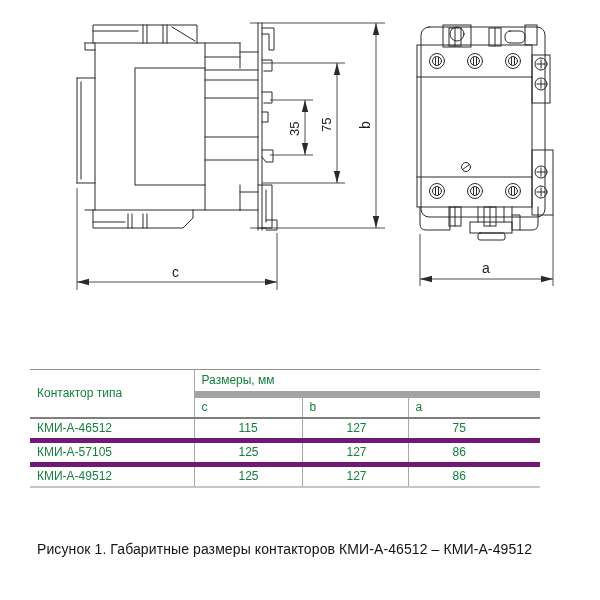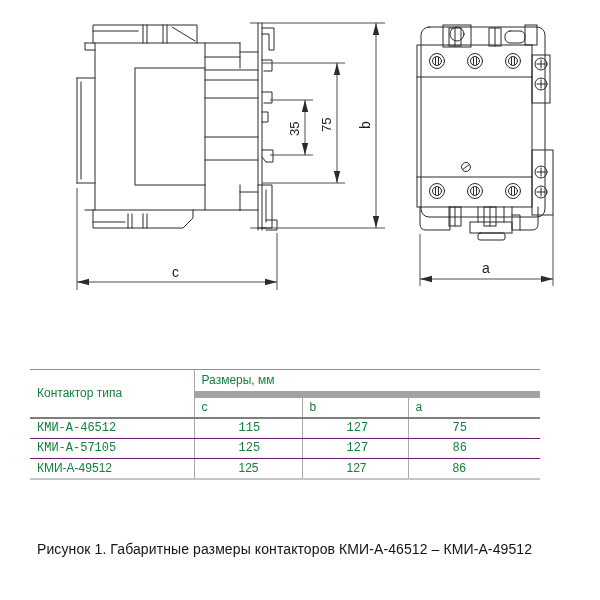--- a/index.html
+++ b/index.html
@@ -27,21 +27,21 @@
     padding:2px 7px;line-height:15px;
   }
   .dims-table thead tr.row-group th{height:17px;}
   .dims-table thead tr.row-sub th{height:14px;}
   .dims-table tbody td{height:15px;}
   .col-type{border-right:1px solid #a8a8a8;border-bottom:2px solid #7f7f7f;}
   .group-hdr{border-bottom:7px solid #a3a3a3;}
   .row-sub th{border-bottom:2px solid #7f7f7f;}
   .row-sub th + th{border-left:1px solid #a8a8a8;}
   .dims-table tbody td + td{border-left:1px solid #a8a8a8;padding-left:44px;}
-  .dims-table tbody tr:not(:last-child) td{border-bottom:1px solid #701a75;font-family:Liberation Mono, monospace;}
+  .dims-table tbody tr:not(:last-child) td{border-bottom:5px solid #701a75;}
   
   .caption{
     position:absolute;left:37px;top:541px;width:540px;
     font-size:14px;color:#141414;letter-spacing:0.1px;
   }
 </style>
 </head>
 <body>
 
 <div class="drawing">

